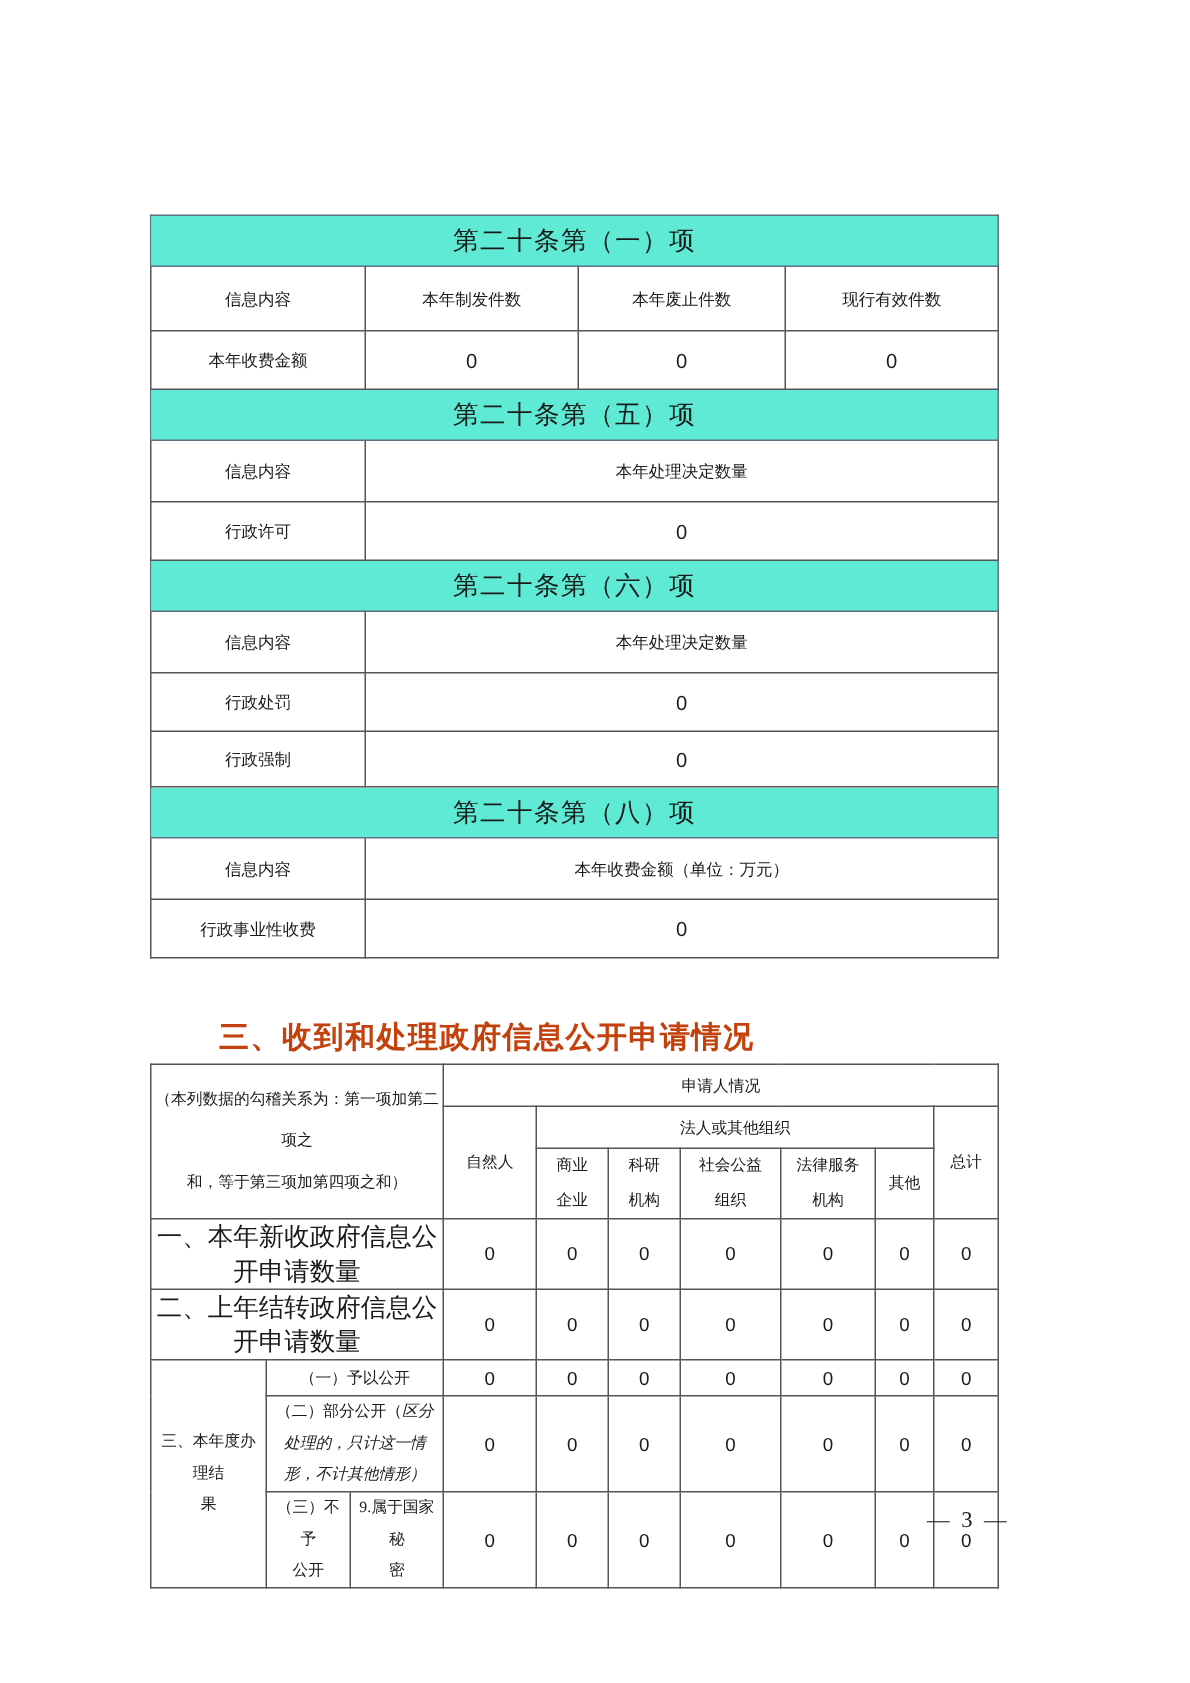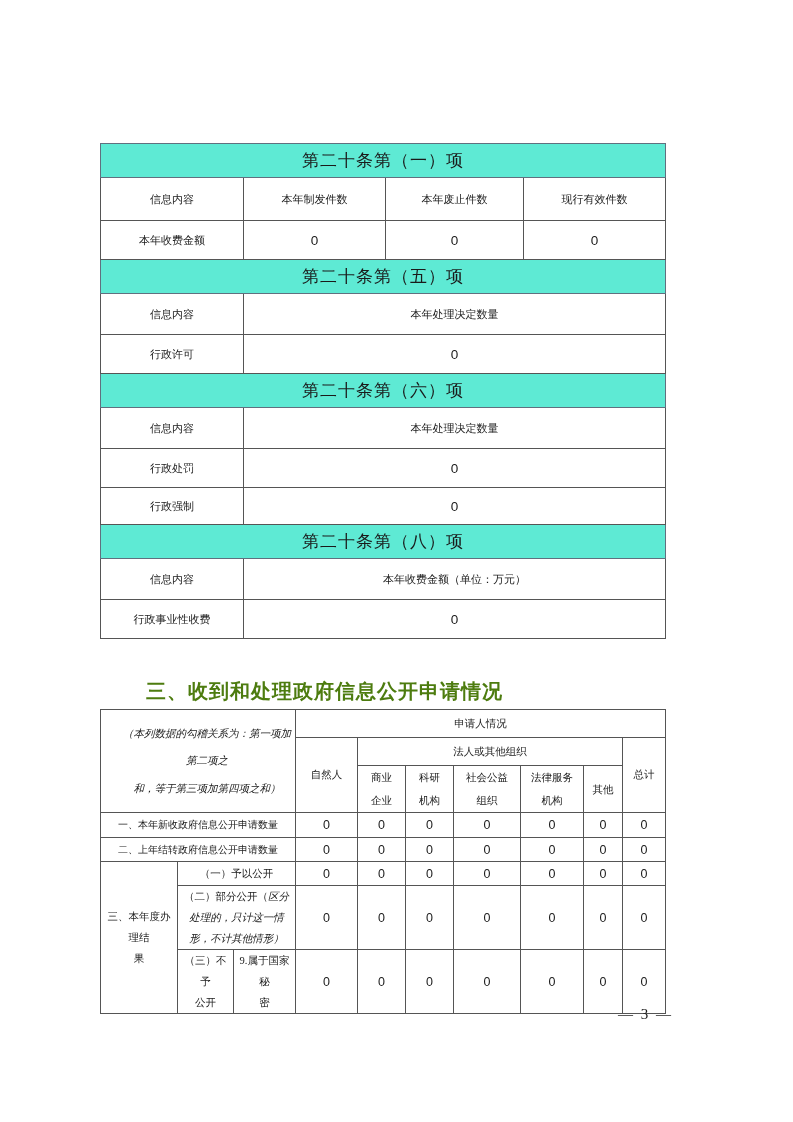--- a/index.html
+++ b/index.html
@@ -31,34 +31,32 @@
     letter-spacing:1px;
   }
   .t1 td.hdr  { height:42px; }
   .t1 td.row  { height:38px; }
   .t1 td.val  { font-family:"Liberation Sans","DejaVu Sans",sans-serif; font-size:13.5px; }
   
   .h3 {
     position:absolute; left:146px; top:678px;
     font-family:"Liberation Sans","DejaVu Sans",sans-serif;
     font-size:20px; font-weight:bold; letter-spacing:1px;
-    color:#4d7c0f; margin:0; white-space:nowrap;
+    color:#c2410c; margin:0; white-space:nowrap;
   }
   
   .t2 { position:absolute; left:100px; top:709px; width:565px; }
   .t2 td { font-size:10.5px; }
   .t2 td.note {
-    font-style:italic;
     white-space:pre-line;
     line-height:2.6;
     font-size:10.5px;
-    padding-left:20px;
   }
   .t2 td.ghdr { line-height:2.2; white-space:pre-line; }
-  .t2 td.rlbl { font-size:10px; }
+  .t2 td.rlbl { font-size:17px; }
   .t2 td.wrap { white-space:pre-line; line-height:2; }
   .t2 td.val  { font-family:"Liberation Sans","DejaVu Sans",sans-serif; font-size:12.5px; }
   .t2 .ital   { font-style:italic; }
   .t2 td.partial { line-height:2;text-align:center; }
   
   .pageno {
     position:absolute; left:618px; top:1006px;
     font-size:15px; letter-spacing:2px;
     color:#1a1a1a;
   }

